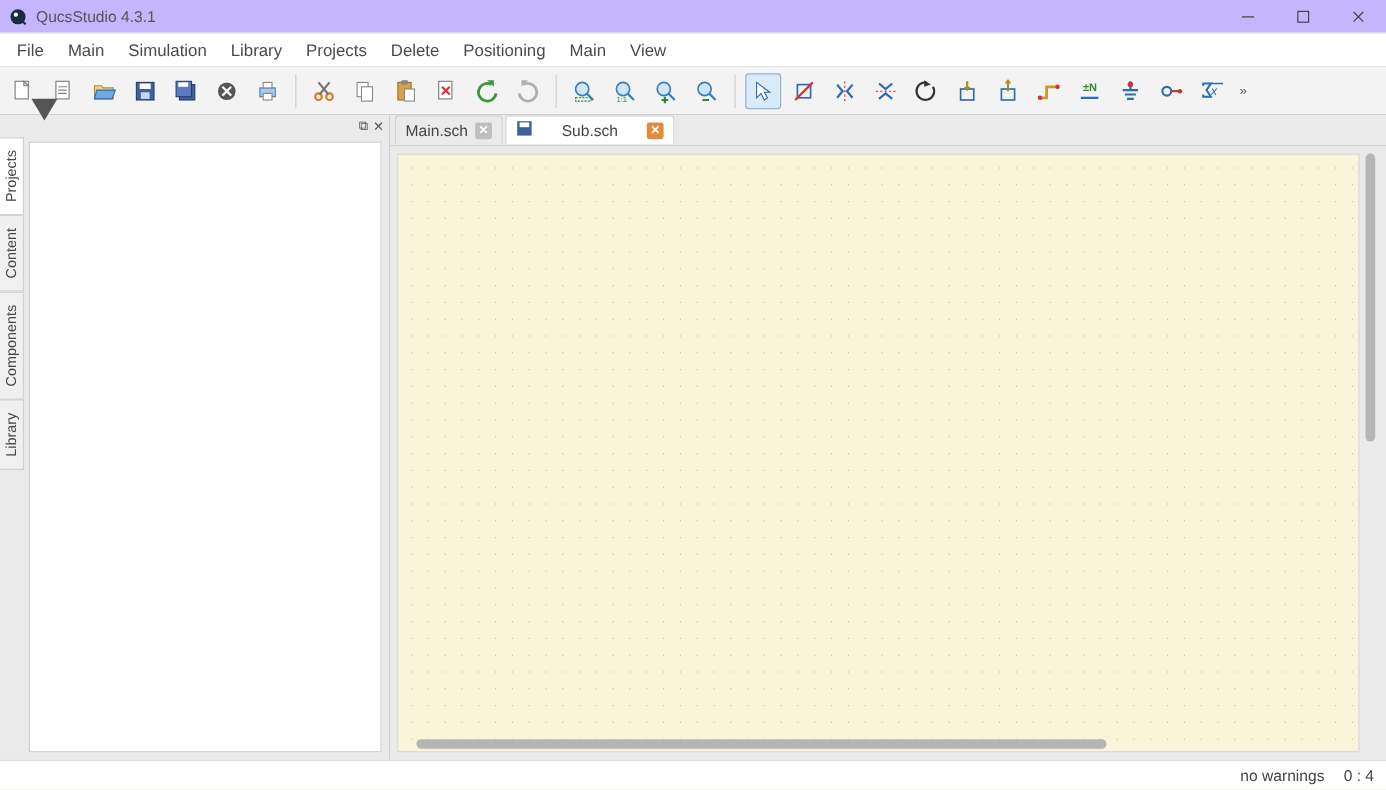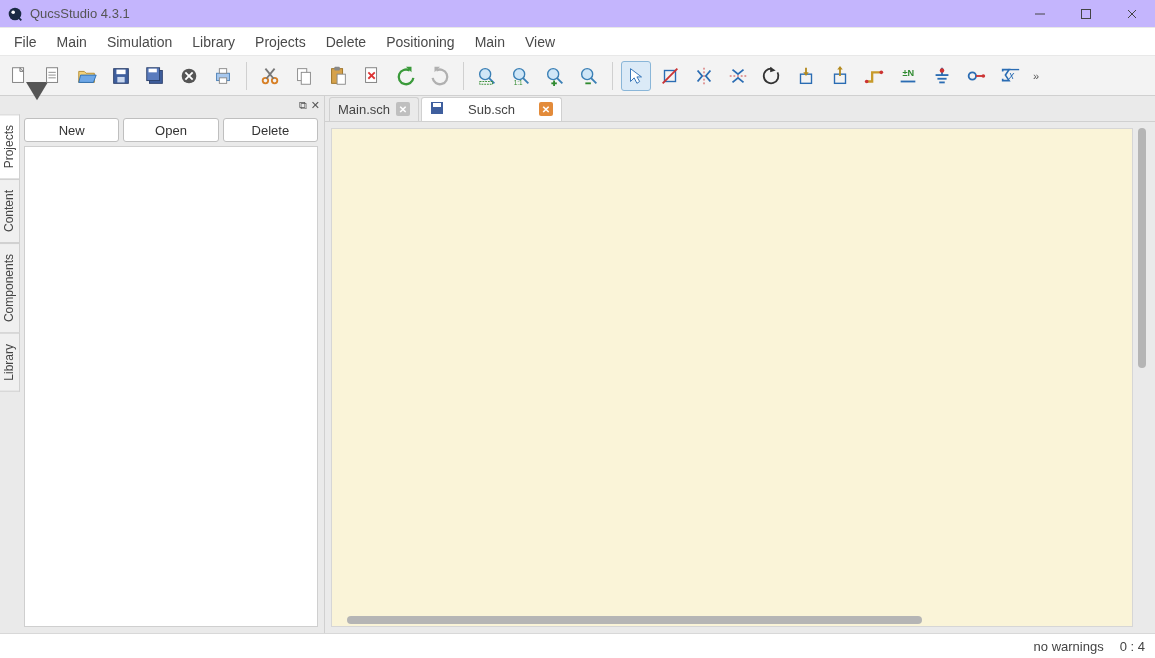--- a/index.html
+++ b/index.html
@@ -33,21 +33,21 @@
 .dockbody { flex: 1; position: relative; display: flex; }
 .sidetabs { width: 20px; display: flex; flex-direction: column; }
 .sidetab { flex: 0 0 auto; writing-mode: vertical-rl; transform: rotate(180deg); padding: 10px 2px; font-size: 12px; text-align: center; border: 1px solid #d0d0d0; border-right: none; background: #f0f0f0; color: #444; }
 .sidetab.active { background: #ffffff; }
 .panelcontent { flex: 1; background: #eaeaea; display: flex; flex-direction: column; padding: 4px 6px 6px 4px; }
 .btnrow { display: flex; gap: 4px; margin-bottom: 4px; }
 .pbtn { flex: 1; height: 24px; border: 1px solid #bfbfbf; background: #ffffff; border-radius: 3px; font-size: 13px; color: #333; display: flex; align-items: center; justify-content: center; }
 .listarea { flex: 1; background: #ffffff; border: 1px solid #cfcfcf; }
 
 .centerpanel { flex: 1; display: flex; flex-direction: column; background: #eaeaea; min-width: 0; }
-.doctabs { height: 26px; display: flex; align-items: center; background: #eaeaea; border-bottom: 1px solid #d0d0d0; padding-left: 4px; gap: 2px; }
+.doctabs { height: 26px; display: flex; background: #eaeaea; border-bottom: 1px solid #d0d0d0; padding-left: 4px; gap: 2px; }
 .doctab { height: 24px; display: flex; align-items: center; gap: 6px; padding: 0 8px; border: 1px solid #d0d0d0; border-bottom: none; border-top-left-radius: 3px; border-top-right-radius: 3px; background: #eaeaea; font-size: 13px; color: #444; }
 .doctab.active { background: #ffffff; gap: 24px; }
 .doctab .ticon svg { width: 14px; height: 14px; }
 .doctab .tclose { width: 14px; height: 14px; border-radius: 2px; display: flex; align-items: center; justify-content: center; font-size: 10px; font-weight: bold; color: #fff; }
 .doctab .tclose.gray { background: #bfbfbf; }
 .doctab .tclose.orange { background: #e38b3a; }
 
 .canvaswrap { flex: 1; position: relative; background: #eaeaea; padding: 6px; display: flex; min-height: 0; }
 .canvas { flex: 1; background: #faf4d8; border: 1px solid #d6d6d6; position: relative; overflow: hidden;
   background-image: radial-gradient(circle, rgba(100,100,100,0.45) 0.6px, transparent 0.6px);
@@ -325,25 +325,20 @@
       <span>✕</span>
     </div>
     <div class="dockbody">
       <div class="sidetabs">
         <div class="sidetab active">Projects</div>
         <div class="sidetab">Content</div>
         <div class="sidetab">Components</div>
         <div class="sidetab">Library</div>
       </div>
       <div class="panelcontent">
-        <div class="btnrow">
-          <div class="pbtn">New</div>
-          <div class="pbtn">Open</div>
-          <div class="pbtn">Delete</div>
-        </div>
         <div class="listarea"></div>
       </div>
     </div>
   </div>
 
   <div class="centerpanel">
     <div class="doctabs">
       <div class="doctab">
         <span>Main.sch</span>
         <span class="tclose gray">✕</span>

